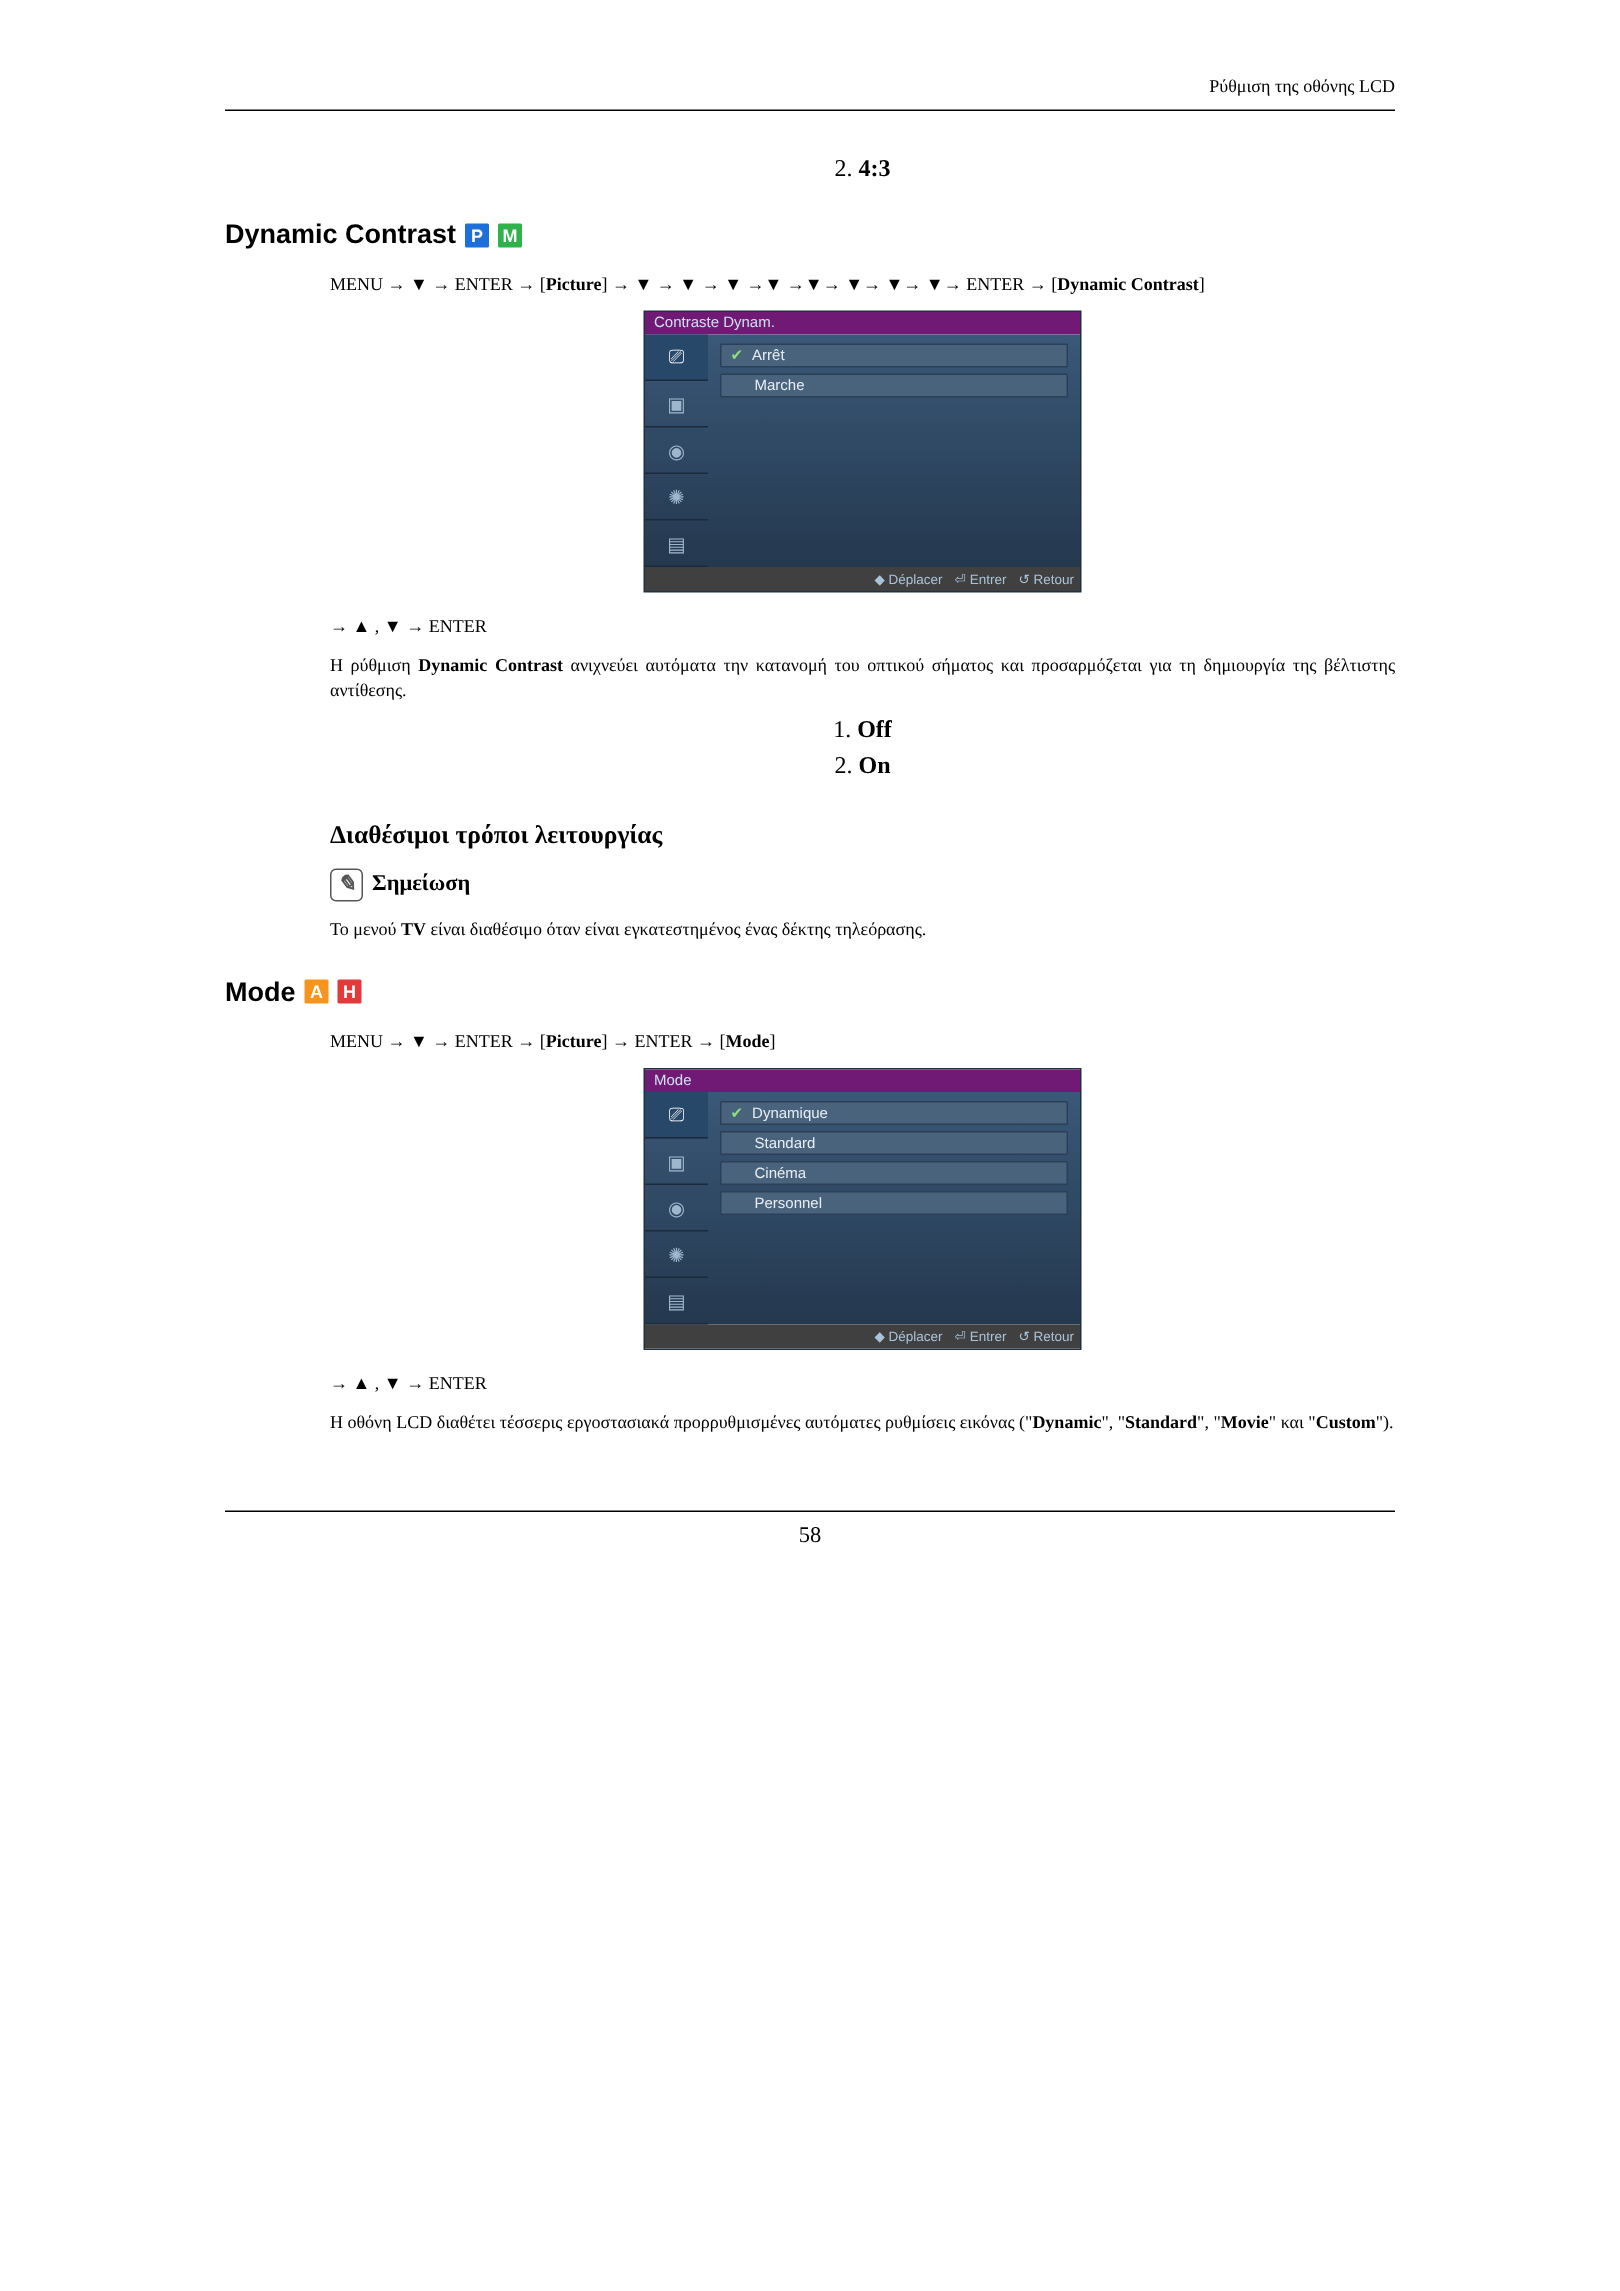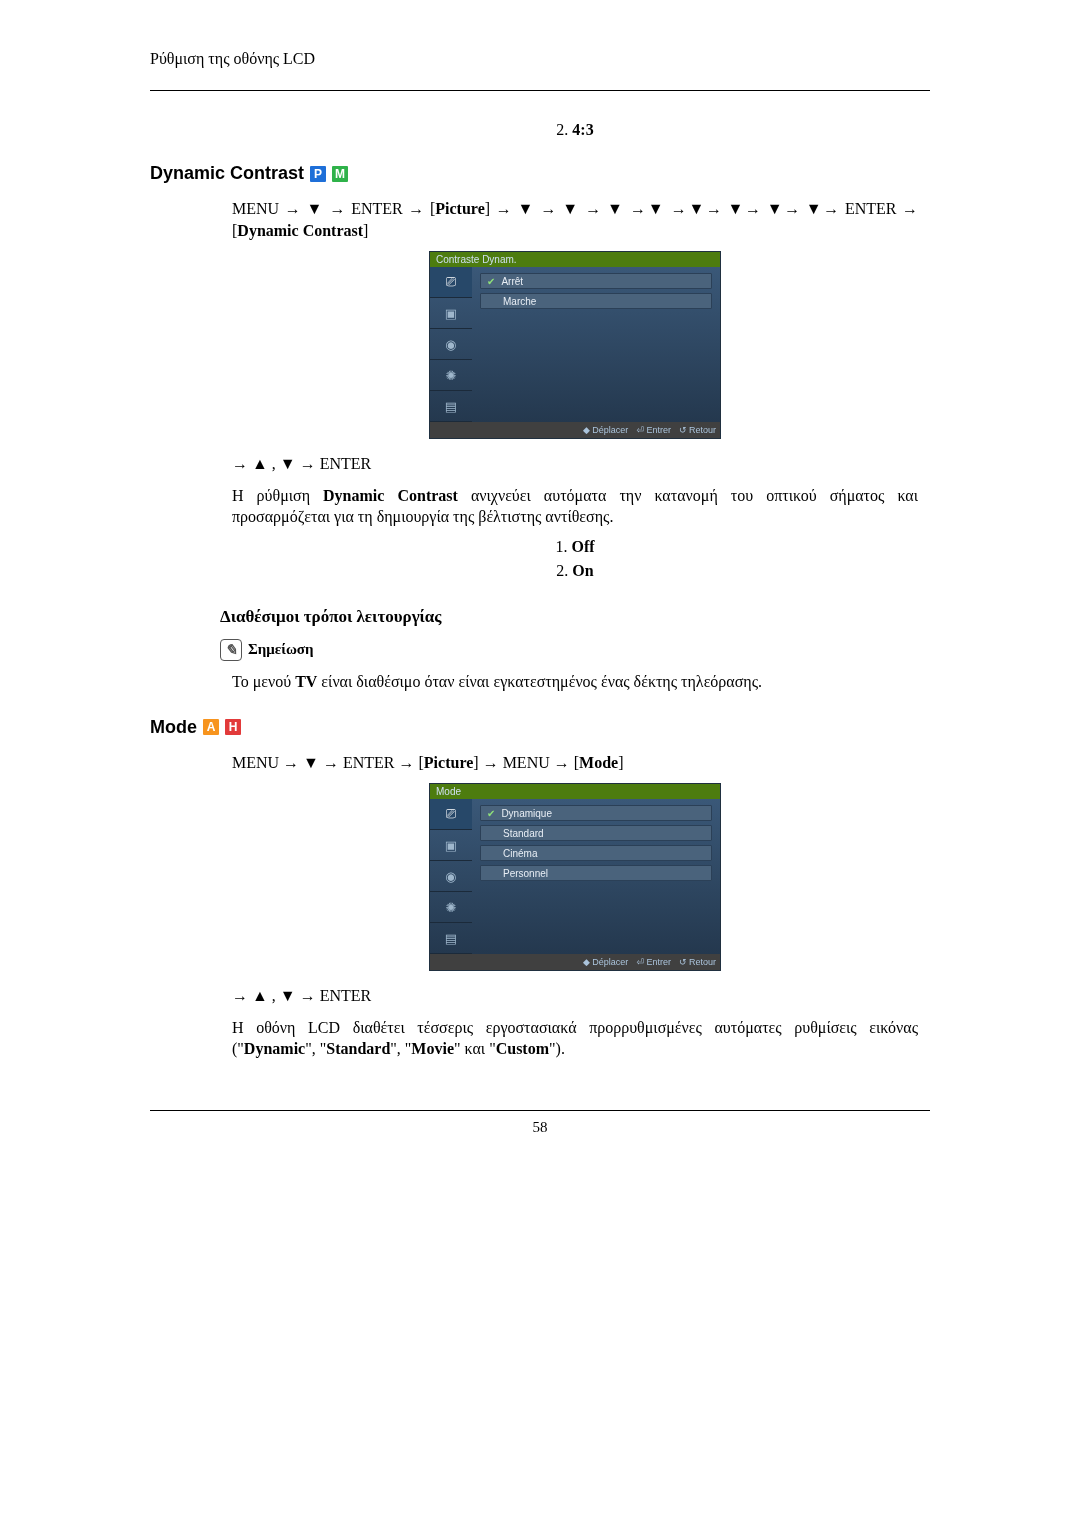--- a/index.html
+++ b/index.html
@@ -7,23 +7,23 @@
     font-family: "Times New Roman", serif;
     background: #fff;
     color: #000;
   }
   .page {
     width: 780px;
     margin: 0 auto;
     padding: 50px 0 30px;
   }
   .header-title {
-    text-align: left;
-    font-size: 16px;
-    padding-bottom: 22px;
+    text-align: right;
+    font-size: 12px;
+    padding-bottom: 8px;
     border-bottom: 1px solid #000;
     margin-bottom: 30px;
   }
   .indent {
     padding-left: 70px;
   }
   .ol-item {
     font-size: 16px;
     margin: 6px 0;
     text-align: center;
@@ -50,24 +50,24 @@
     font: bold 12px/16px Arial, sans-serif;
     color: #fff;
     justify-content: center;
     border-radius: 1px;
   }
   .b-P { background:#1e6fd8; }
   .b-M { background:#2fb24a; }
   .b-A { background:#f7941e; }
   .b-H { background:#e23a3a; }
   .body-text {
-    font-size: 16px;
+    font-size: 12px;
     line-height: 1.35;
     text-align: justify;
-    margin: 10px 12px;
+    margin: 10px 0;
   }
   ul.modes {
     list-style: disc;
     padding-left: 18px;
     margin: 8px 0;
   }
   ul.modes li {
     font-size: 15px;
     margin: 10px 0;
   }
@@ -82,21 +82,21 @@
     color:#555;font-style:italic;font-family:serif;font-weight:bold;
   }
   
   .osd {
     width: 290px;
     margin: 6px auto 14px;
     font-family: Arial, sans-serif;
     border:1px solid #203040;
   }
   .osd-title {
-    background:#4d7c0f;
+    background:#701a75;
     color:#cfe0f0;
     font-size:10px;
     padding:2px 6px;
   }
   .osd-body {
     display:flex;
     background: linear-gradient(#3a5878,#24384e);
   }
   .osd-tabs {
     width:42px;
@@ -222,21 +222,21 @@
     </div>
   </div>
 
   <h3 class="section">
     <span>Mode</span>
     <span class="badge b-A">A</span>
     <span class="badge b-H">H</span>
   </h3>
   <div class="indent">
     <div class="body-text">
-      <span>MENU → </span><span class="arrow">▼</span><span> → ENTER → [</span><span class="bold">Picture</span><span>] → MENU → [</span><span class="bold">Mode</span><span>]</span>
+      <span>MENU → </span><span class="arrow">▼</span><span> → ENTER → [</span><span class="bold">Picture</span><span>] → ENTER → [</span><span class="bold">Mode</span><span>]</span>
     </div>
 
     <div class="osd">
       <div class="osd-title">Mode</div>
       <div class="osd-body">
         <div class="osd-tabs">
           <div class="osd-tab sel">⎚</div>
           <div class="osd-tab">▣</div>
           <div class="osd-tab">◉</div>
           <div class="osd-tab">✺</div>

